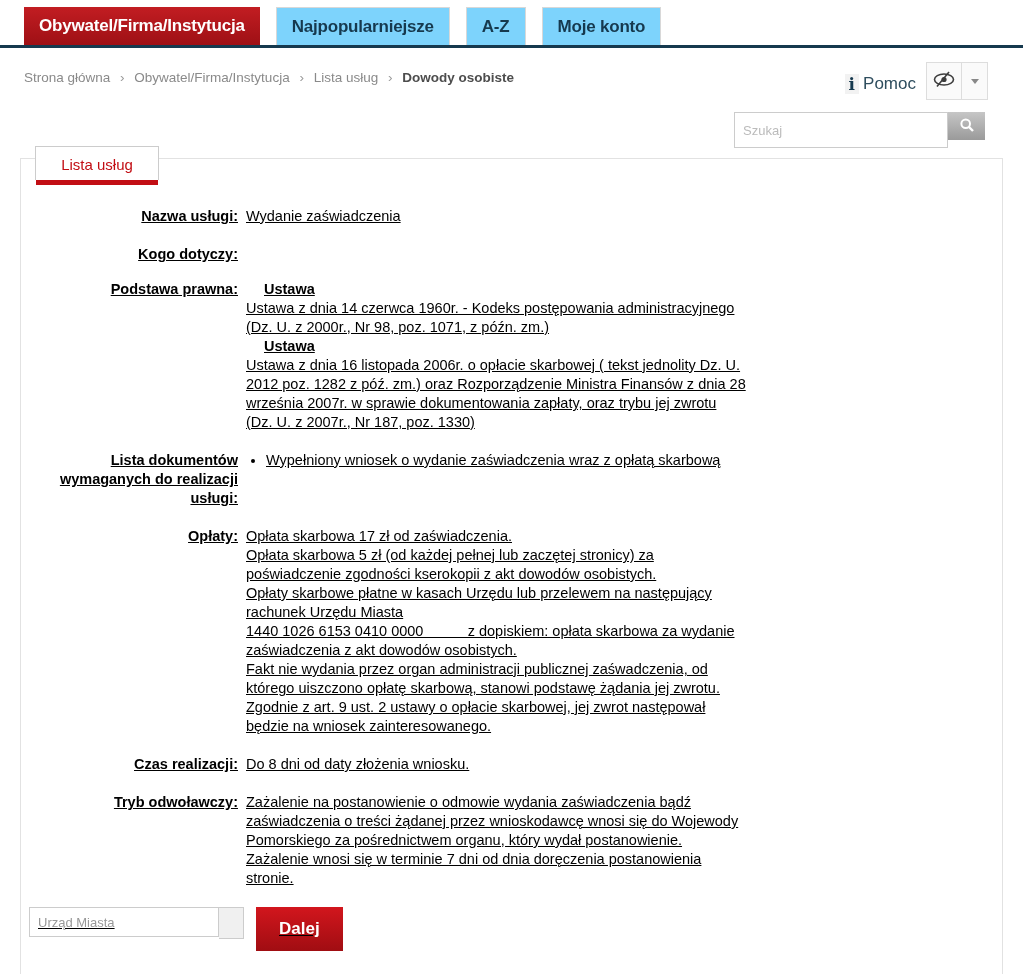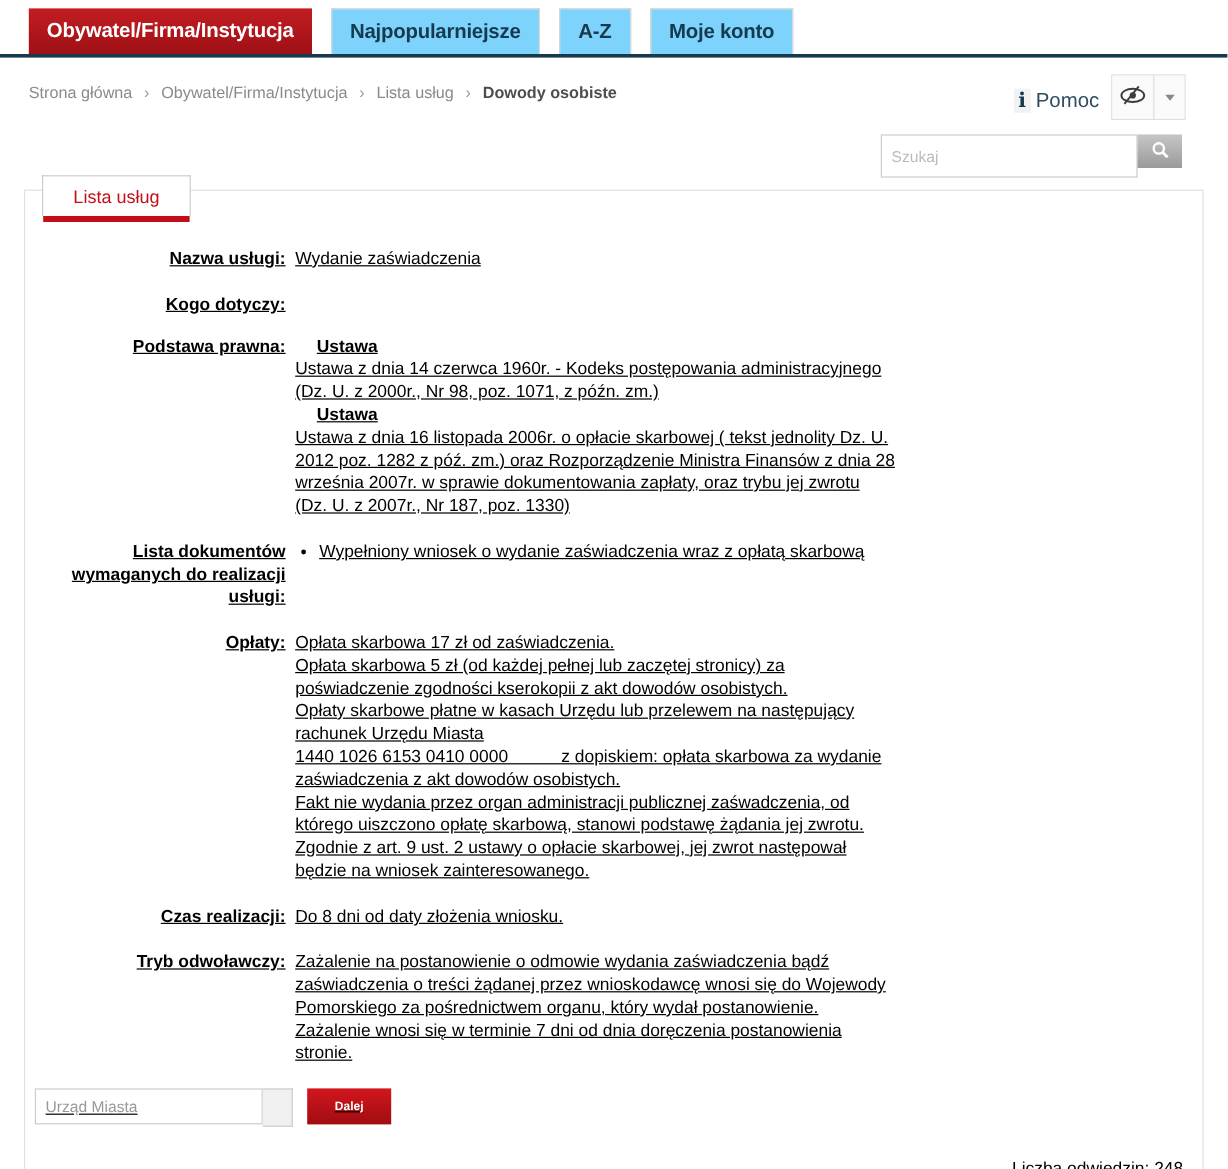--- a/index.html
+++ b/index.html
@@ -55,22 +55,22 @@
   .row .value{margin-left:8px;max-width:500px;}
   .row .value .b{font-weight:bold;margin-left:18px;}
   .doc-list{margin:0;padding-left:20px;}
   .doc-list li{margin:0;}
 
   
   .select-cluster{display:flex;margin-left:8px;}
   .fake-select{width:172px;height:28px;border:1px solid #ccc;background:#fff;display:flex;
     align-items:center;padding:0 8px;font-size:13px;color:#999;}
   .select-toggle{width:24px;height:30px;background:#f0f0f0;border:1px solid #ccc;border-left:0;cursor:pointer;}
-  .dalej-btn{margin-left:12px;height:30px;padding:0 23px;border:0;cursor:pointer;
-    background:linear-gradient(#d2161d,#a00d12);color:#fff;font-weight:bold;font-size:10px;
+  .dalej-btn{margin-left:12px;height:44px;padding:0 23px;border:0;cursor:pointer;
+    background:linear-gradient(#d2161d,#a00d12);color:#fff;font-weight:bold;font-size:17px;
     font-family:"Liberation Sans",sans-serif;}
 
   .visits{position:absolute;right:16px;bottom:10px;font-size:14.5px;color:#000;}
 </style>
 </head>
 <body>
 
 <div class="page">
 
   <div class="topnav">

